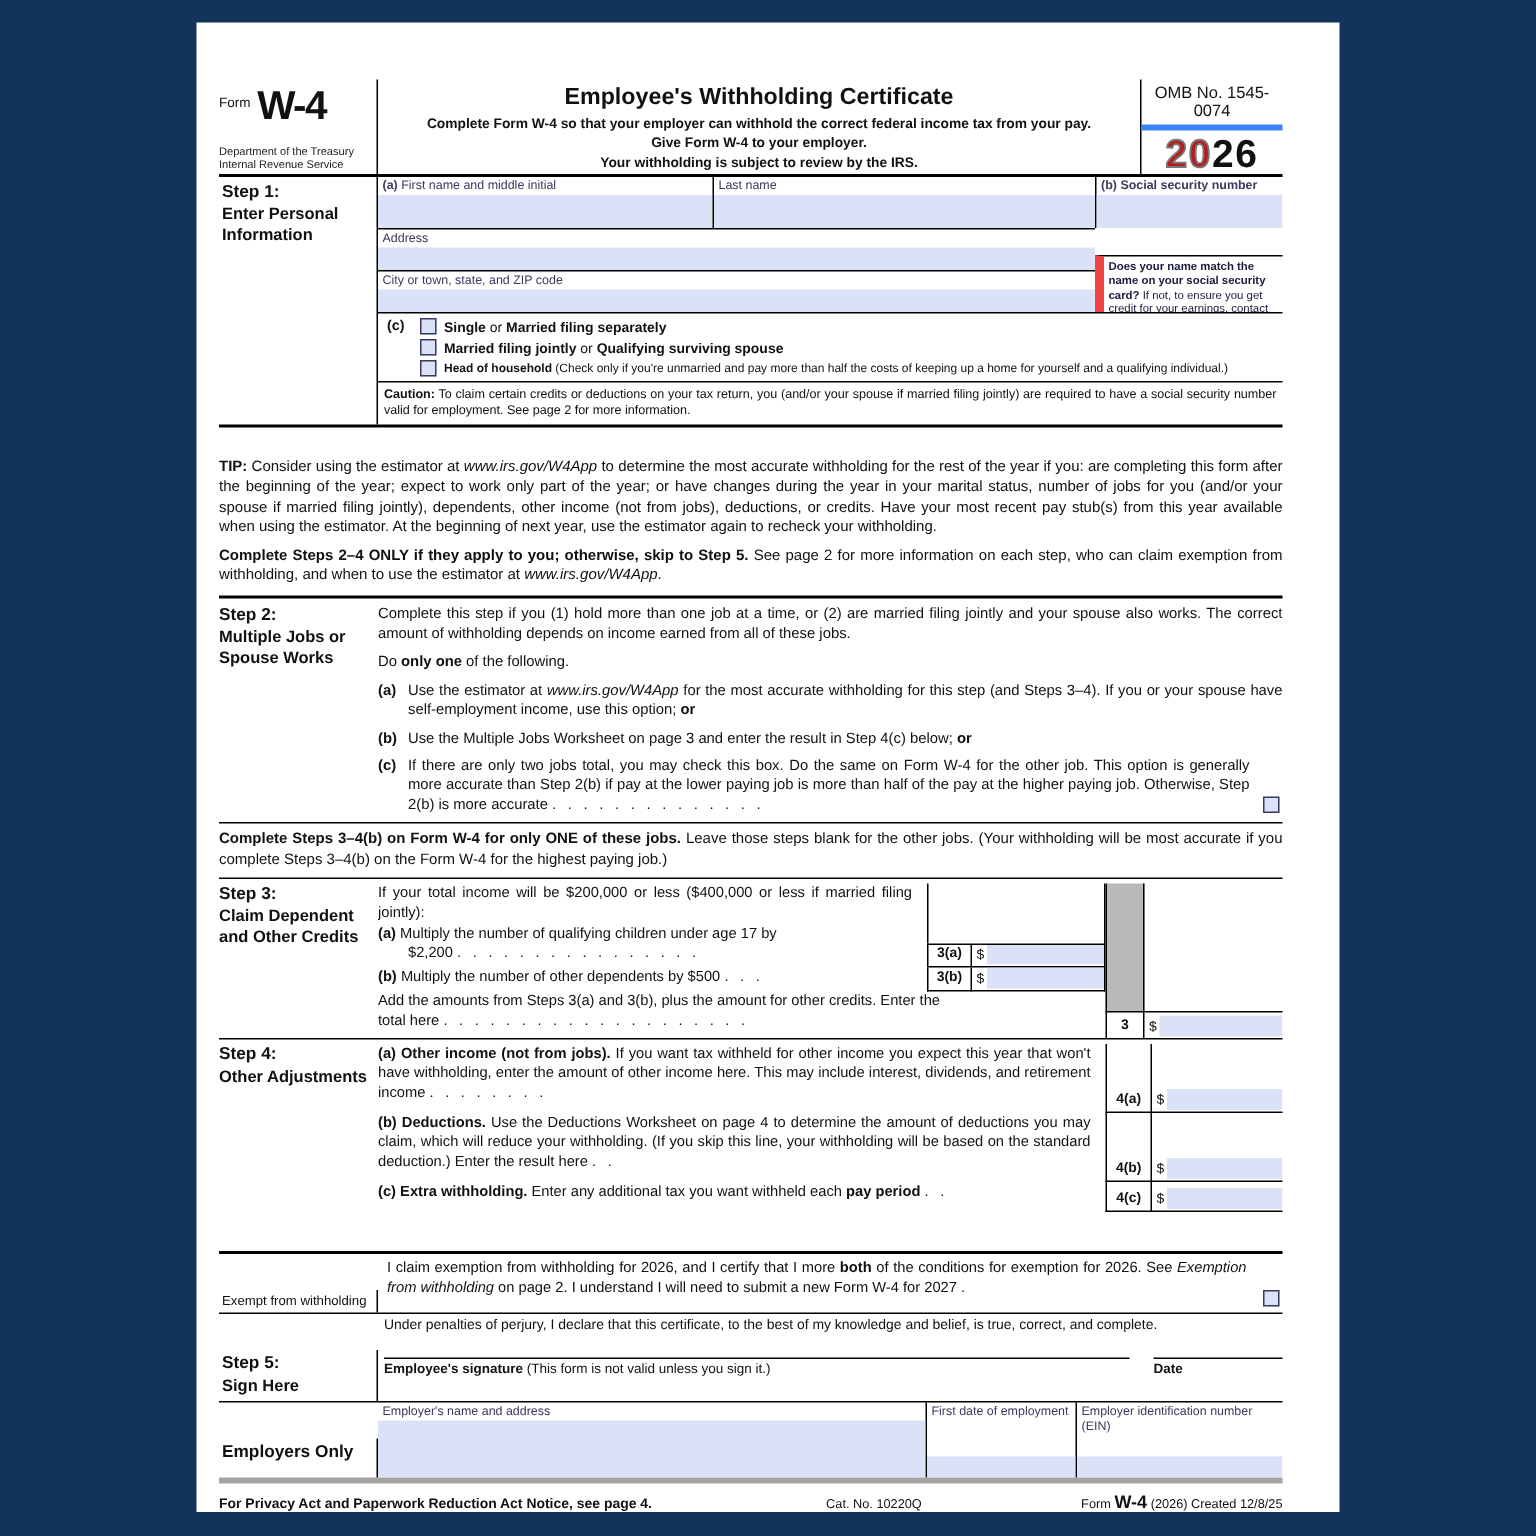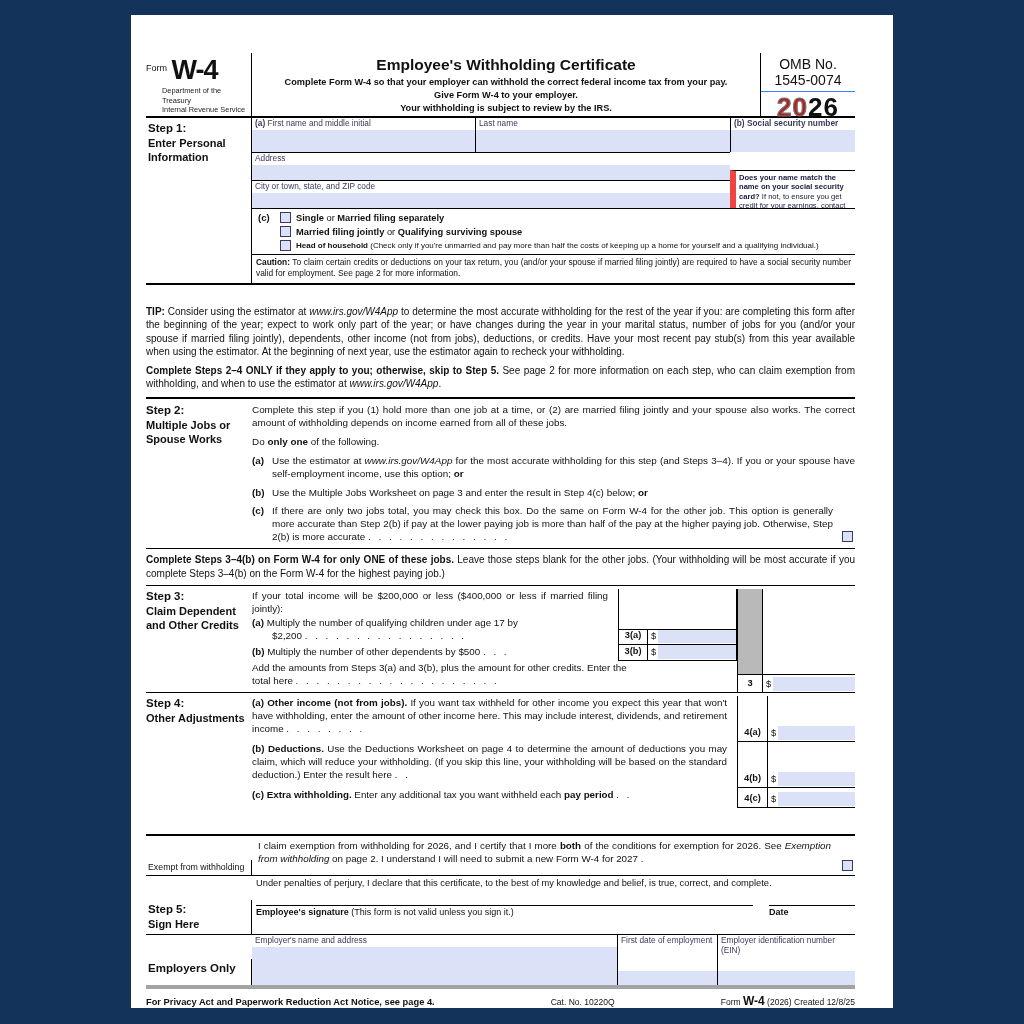--- a/index.html
+++ b/index.html
@@ -8,26 +8,26 @@
   .page{position:absolute;left:131px;top:15px;width:762px;height:993px;background:#ffffff;padding:38px 38px 0 15px;}
   .b{font-weight:bold;} .i{font-style:italic;}
   .just{text-align:justify;}
   .leader{white-space:nowrap;letter-spacing:2.5px;}
   .chk{width:11px;height:11px;background:#dbe1f6;border:1px solid #3a3a5e;display:inline-block;flex:0 0 auto;}
   
   .hdr{display:flex;border-bottom:2.5px solid #000;height:65px;}
   .hdr-left{width:106px;border-right:1px solid #000;position:relative;padding:2px 3px 2px 0;}
   .form-word{font-size:9px;vertical-align:8px;}
   .w4big{font-size:27px;font-weight:bold;letter-spacing:-1px;}
-  .dept{position:absolute;bottom:2px;left:16px;font-size:7.4px;line-height:1.25;color:#222;}
+  .dept{position:absolute;bottom:2px;left:0;font-size:7.4px;line-height:1.25;color:#222;}
   .hdr-mid{width:508px;text-align:center;padding:3px 8px 0;}
   .hdr-title{font-size:15.5px;font-weight:bold;margin-bottom:2px;}
   .hdr-sub{font-size:9.2px;font-weight:bold;line-height:1.4;}
   .hdr-right{flex:1;border-left:1px solid #000;text-align:center;display:flex;flex-direction:column;}
-  .omb{font-size:14px;padding:3px 2px;border-bottom:1px solid #3b82f6;}
+  .omb{font-size:11px;padding:3px 2px;border-bottom:4px solid #3b82f6;}
   .year{font-size:26px;font-weight:bold;letter-spacing:1px;flex:1;display:flex;align-items:center;justify-content:center;}
   .yr-out{color:#b91c1c;-webkit-text-stroke:1.2px #777;text-shadow:0 0 0 #777;}
   
   .s1{display:flex;border-bottom:2.5px solid #000;}
   .s1-label{width:106px;border-right:1px solid #000;padding:3px 4px 0 2px;}
   .step-title{font-size:11.5px;font-weight:bold;line-height:1.25;}
   .step-sub{font-size:11px;font-weight:bold;line-height:1.25;margin-top:2px;}
   .s1-grid{width:603px;display:grid;grid-template-columns:223px 255px 125px;grid-template-rows:34px 28px 28px 46px 29px;}
   .cell{display:flex;flex-direction:column;overflow:hidden;}
   .f-label{font-size:8.3px;color:#3a3a5e;padding:1px 3px;line-height:1.2;}

